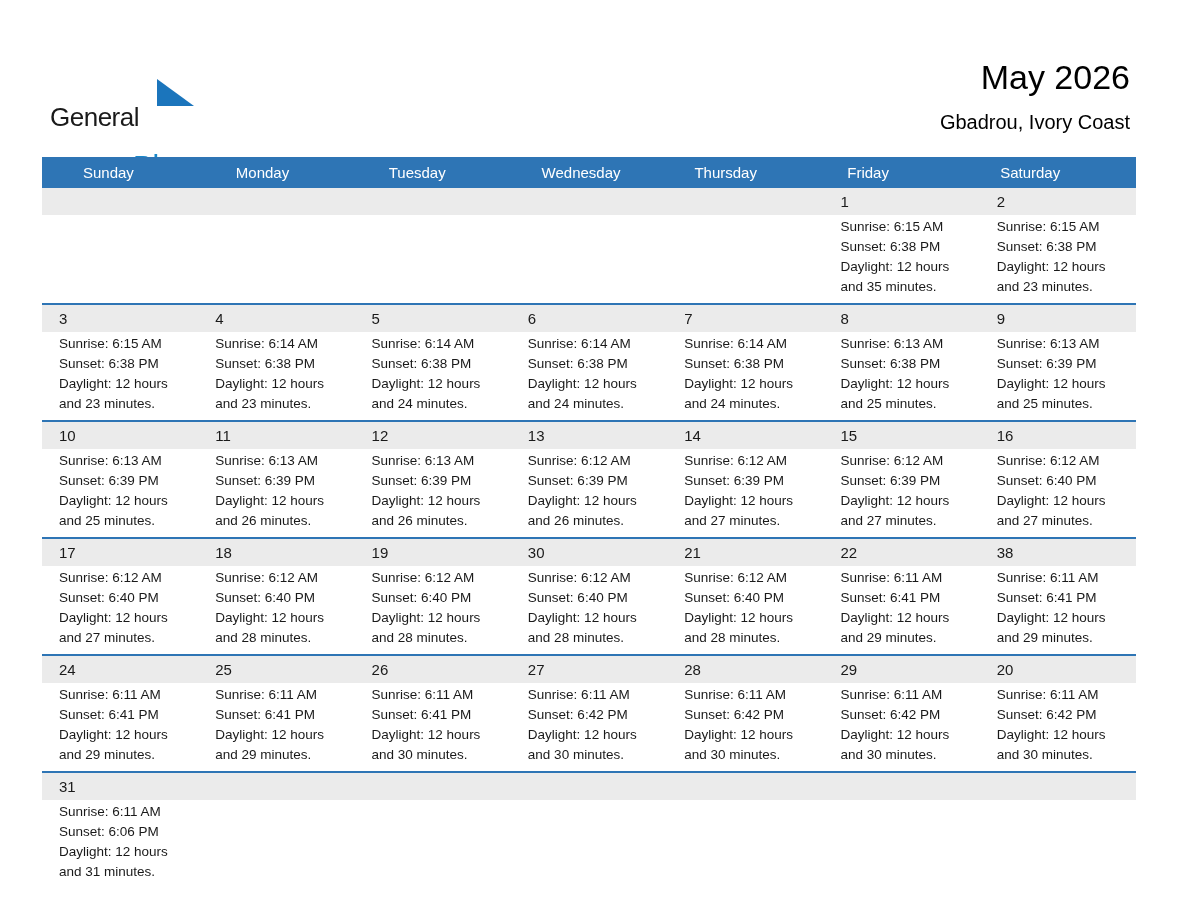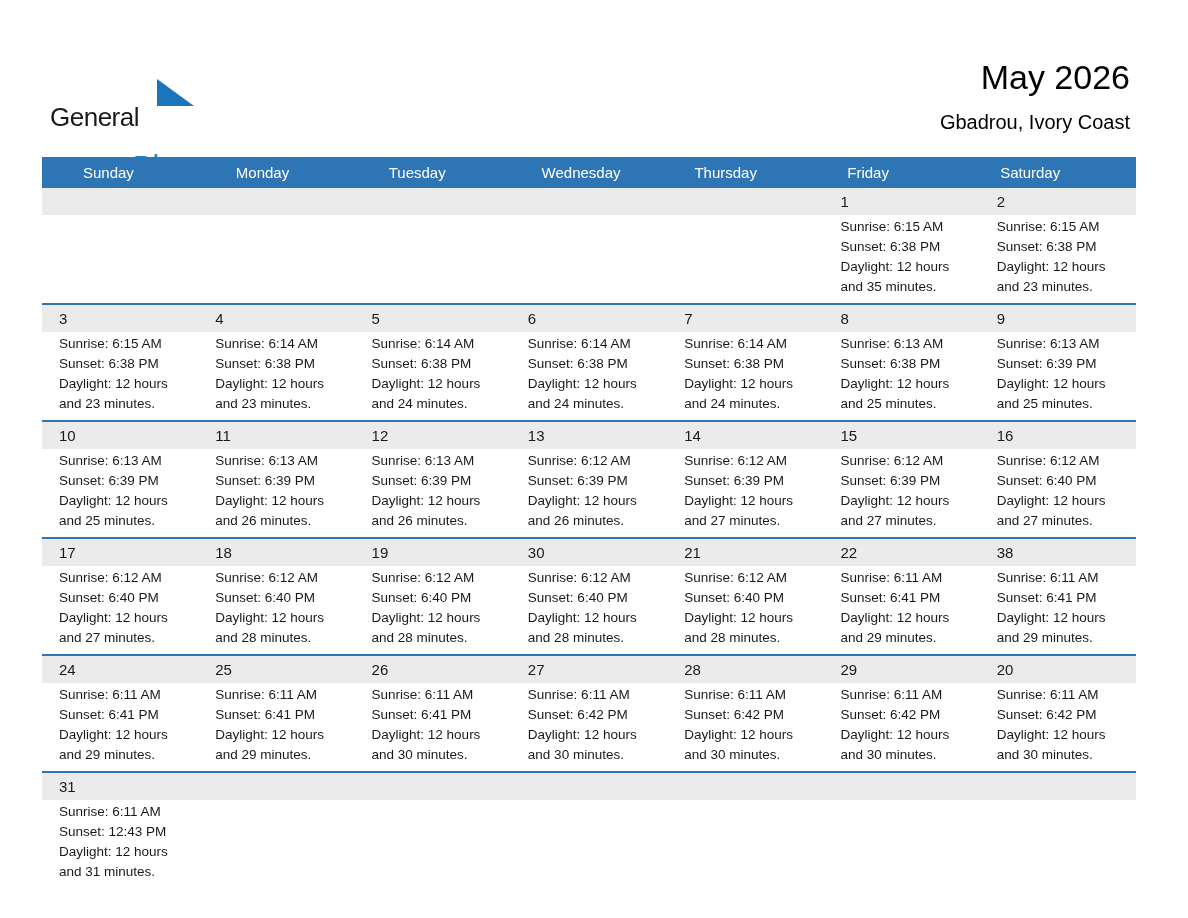--- a/index.html
+++ b/index.html
@@ -356,21 +356,21 @@
             <div>Daylight: 12 hours</div>
             <div>and 30 minutes.</div>
           </div>
         </div>
       </div>
       <div class="week last">
         <div class="cell">
           <div class="daynum">31</div>
           <div class="info">
             <div>Sunrise: 6:11 AM</div>
-            <div>Sunset: 12:43 PM</div>
+            <div>Sunset: 6:06 PM</div>
             <div>Daylight: 12 hours</div>
             <div>and 31 minutes.</div>
           </div>
         </div>
         <div class="cell">
           <div class="daynum"></div>
         </div>
         <div class="cell">
           <div class="daynum"></div>
         </div>

